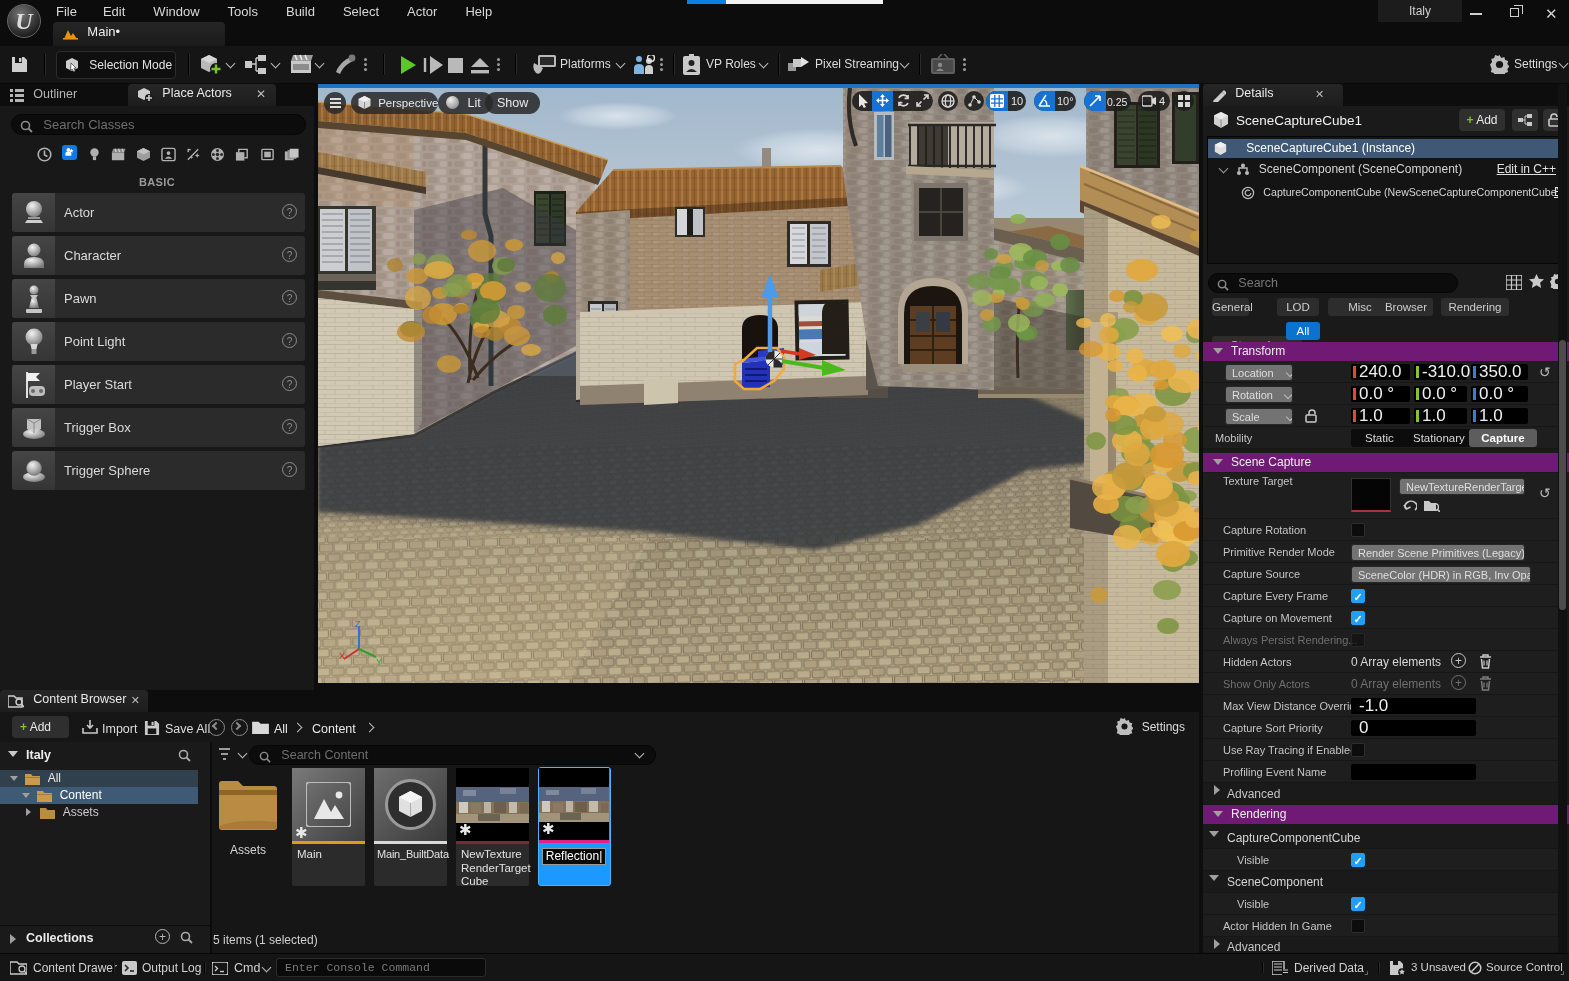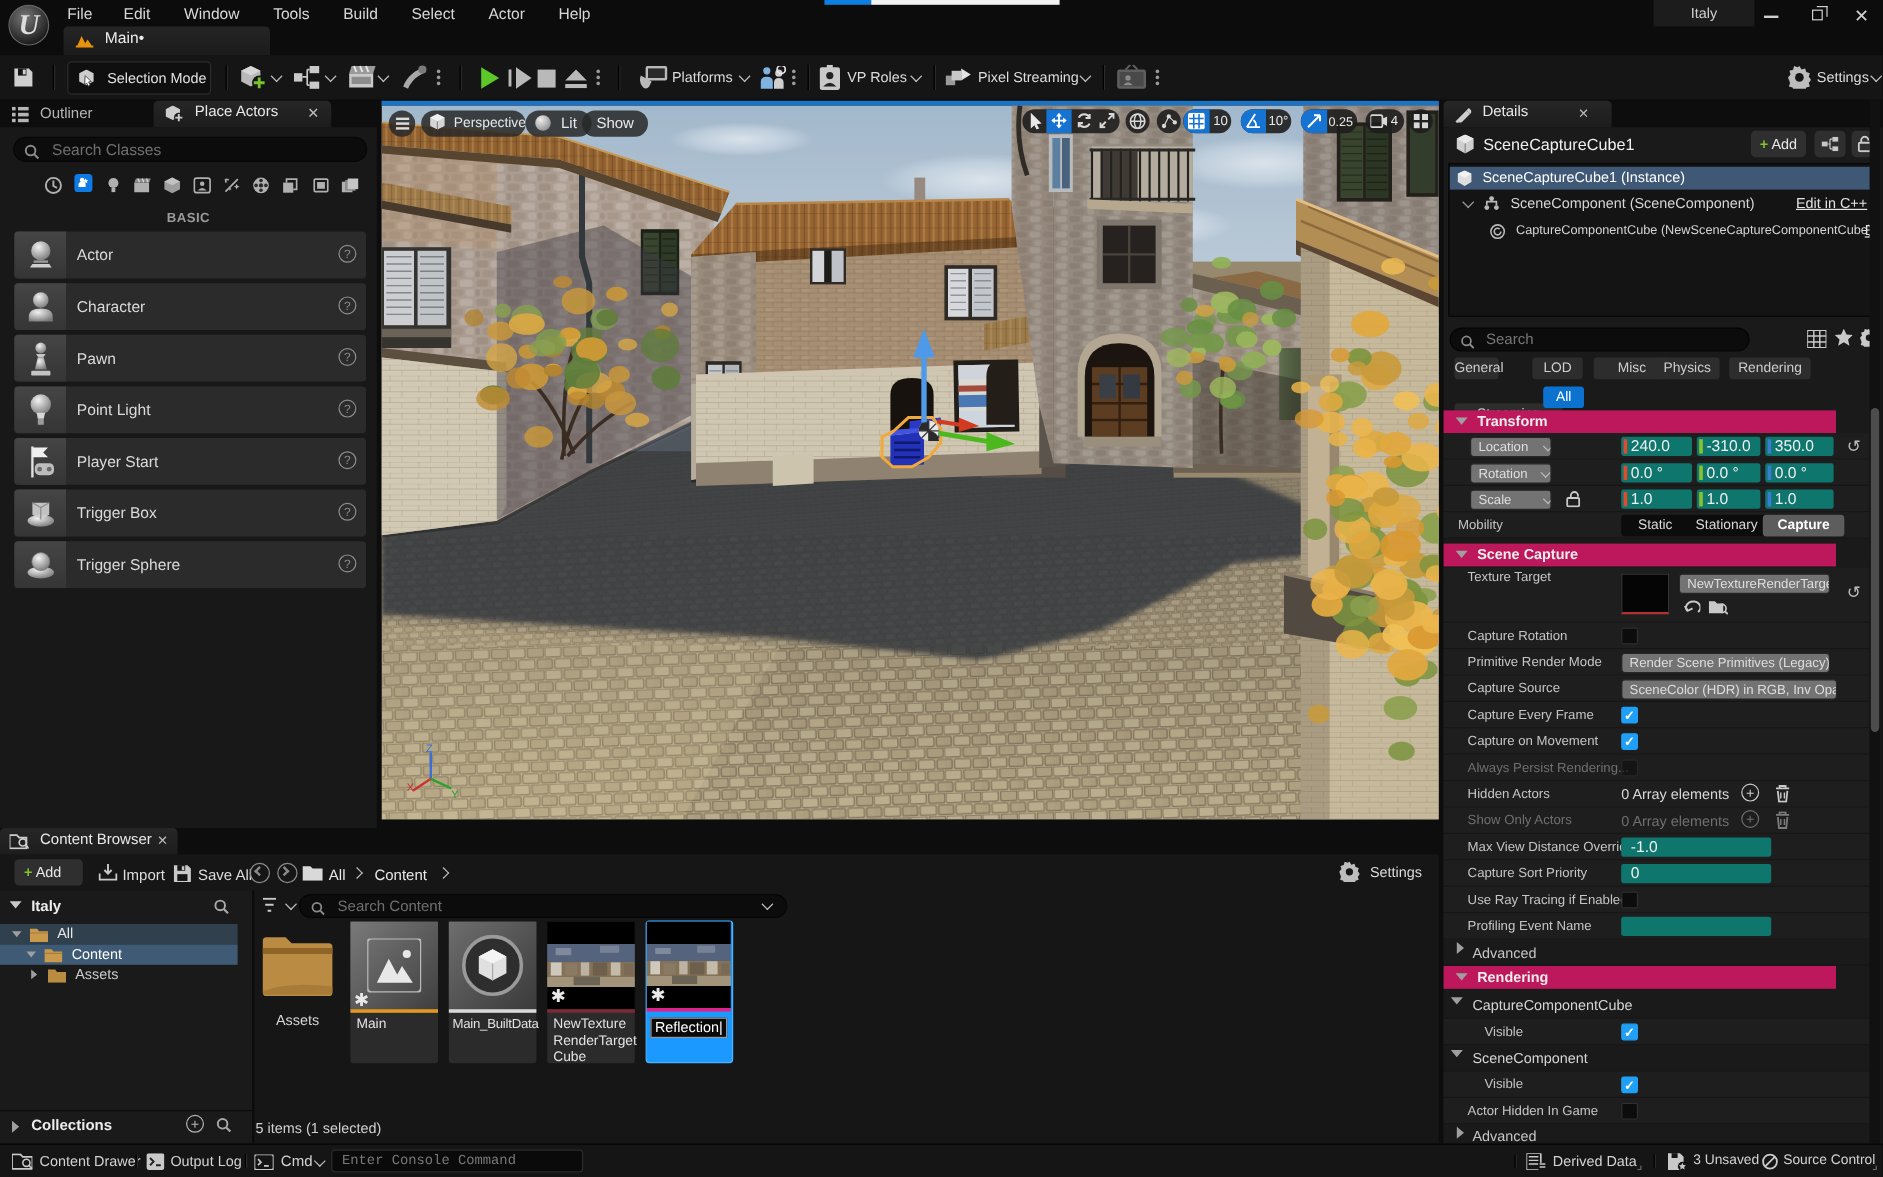--- a/index.html
+++ b/index.html
@@ -3,26 +3,26 @@
 <style>
 *{margin:0;padding:0;box-sizing:border-box}
 html,body{width:1569px;height:981px;background:#0d0d0d;font-family:"Liberation Sans",sans-serif;overflow:hidden}
 .abs{position:absolute}
 body{position:relative;color:#c9c9c9;font-size:12px}
 .ico{display:inline-block;vertical-align:middle}
 .chev{display:inline-block;width:7px;height:7px;border-right:1.6px solid #bbb;border-bottom:1.6px solid #bbb;transform:rotate(45deg);vertical-align:middle;margin-top:-3px}
 .vdots{display:inline-block;width:3px;height:3px;background:#9a9a9a;border-radius:50%;box-shadow:0 -5px 0 #9a9a9a,0 5px 0 #9a9a9a}
 .sep{position:absolute;top:8px;bottom:8px;width:1px;background:#000;box-shadow:1px 0 0 #2a2a2a}
 .chip{position:absolute;height:18px;background:#2d2d2d;border-radius:3px;color:#cdcdcd;text-align:center;line-height:18px;font-size:11.5px}
-.phdr{position:absolute;left:0;width:327px;height:19px;background:#be185d;color:#ececec;font-weight:bold;line-height:19px;font-size:12px}
+.phdr{position:absolute;left:0;width:366px;height:19px;background:#701a75;color:#ececec;font-weight:normal;line-height:19px;font-size:12px}
 .tri{display:inline-block;width:0;height:0;border-left:5px solid transparent;border-right:5px solid transparent;border-top:6px solid #9f9f9f;margin:0 0 1px 10px;vertical-align:middle}
 .trir{display:inline-block;width:0;height:0;border-top:5px solid transparent;border-bottom:5px solid transparent;border-left:6px solid #9f9f9f;margin:0 4px 1px 11px;vertical-align:middle}
 .prow{position:absolute;left:0;width:355px;height:22px;background:#1e1e1e;box-shadow:inset 0 -1px 0 #161616}
 .prow .lab{position:absolute;left:20px;top:5px;color:#c5c5c5;white-space:nowrap;font-size:11px}
-.pf{position:absolute;top:3px;height:16px;background:#0f766e;border-radius:2px;color:#f0f0f0;line-height:16px;padding-left:8px;font-size:13px}
+.pf{position:absolute;top:3px;height:16px;background:#000000;border-radius:2px;color:#f0f0f0;line-height:16px;padding-left:8px;font-size:17px}
 .cbar{position:absolute;left:2px;top:2px;width:2.5px;height:12px}
 .pcheck{position:absolute;left:148px;top:4px;width:14px;height:14px;background:#0c0c0c;border:1px solid #2e2e2e;border-radius:2px}
 .pcheck.on{background:#1f9ff5;border-color:#1f9ff5;color:#fff;font-size:11px;font-weight:bold;text-align:center;line-height:14px}
 .pdrop{position:absolute;top:3px;height:17px;background:#737373;border:1px solid #262626;border-radius:3px;color:#dedede;line-height:16px;padding:0 6px;font-size:11px;white-space:nowrap;overflow:hidden}
 .pano{background:linear-gradient(#000 0 26%, #56637d 26% 46%, #837258 46% 63%, #a2947a 63% 75%, #000 75% 100%)}
 .pano i{position:absolute;display:block}
 .irico{display:inline-block;width:15px;margin:4px 3.2px 0;vertical-align:top}
 .irico.sel{background:#0f7ae5;border-radius:3px;padding:2px;margin-top:2px}
 .arow{position:absolute;left:12px;width:293px;height:39px;background:#2b2b2b;border-radius:3px}
 .abox{position:absolute;left:0;top:0;width:43px;height:39px;background:linear-gradient(#454545,#353535);border-radius:3px 0 0 3px;text-align:center;padding-top:5px}
@@ -906,21 +906,21 @@
         <path d="M3 6 V4 a3 3 0 0 1 6 0" fill="none" stroke="#c9c9c9" stroke-width="1.6"></path>
       </svg>
   </div>
 
   <div class="abs" style="left:4px;top:52px;width:358px;height:128px;background:#141414;border:1px solid #060606;white-space:nowrap;overflow:hidden">
     <div class="abs" style="left:0;top:2px;width:356px;height:19px;background:#3e5875;color:#fff;line-height:19px">
       <svg class="ico" style="margin:0 0 0 6px" width="13" height="13" viewBox="0 0 16 16">
           <path d="M8 0 L15 3.5 V12 L8 16 L1 12 V3.5Z" fill="#dfdfdf"></path>
           <path d="M8 0 L15 3.5 L8 7.5 L1 3.5Z" fill="#f2f2f2"></path>
         </svg>
-      <span style="margin-left:5px;vertical-align:middle">SceneCaptureCube1 (Instance)</span>
+      <span style="margin-left:16px;vertical-align:middle">SceneCaptureCube1 (Instance)</span>
     </div>
     <div class="abs" style="left:0;top:23px;width:356px;height:19px;color:#d5d5d5;line-height:19px">
       <span class="chev" style="margin-left:12px;border-color:#999"></span>
       <svg class="ico" style="margin-left:6px" width="14" height="13" viewBox="0 0 14 13">
           <path d="M7 1 v4 M3 8 v-3 h8 v3" stroke="#b9b9b9" fill="none" stroke-width="1.4"></path>
           <circle cx="7" cy="2.5" r="2" fill="#b9b9b9"></circle>
           <circle cx="3" cy="10" r="2" fill="#b9b9b9"></circle>
           <circle cx="11" cy="10" r="2" fill="#b9b9b9"></circle>
         </svg>
       <span style="margin-left:5px;vertical-align:middle">SceneComponent (SceneComponent)</span>
@@ -951,21 +951,21 @@
       <path d="M8 0 l2.4 5 5.6.6 -4.2 3.8 1.2 5.6 L8 12 l-5 3 1.2-5.6 L0 5.6 5.6 5z" fill="#c9c9c9"></path>
     </svg>
   <svg class="abs" style="left:347px;top:190px" width="15" height="15" viewBox="0 0 19 19">
       <path d="M9.5 0 l1.8 3 3-.9 .9 3 3 .9 -.9 3 2.1 2.5 -2.1 2.5 .9 3 -3 .9 -.9 3 -3-.9 -1.8 3 -1.8-3 -3 .9 -.9-3 -3-.9 .9-3 L0 9.5 l2.1-2.5 -.9-3 3-.9 .9-3 3 .9z" fill="#c9c9c9"></path>
       <circle cx="9.5" cy="9.5" r="3.4" fill="#1a1a1a"></circle>
     </svg>
 
   <div class="chip" style="left:9px;top:214px;width:37px">General</div>
   <div class="chip" style="left:74px;top:214px;width:42px">LOD</div>
   <div class="chip" style="left:125px;top:214px;width:64px">Misc</div>
-  <div class="chip" style="left:176px;top:214px;width:54px">Physics</div>
+  <div class="chip" style="left:176px;top:214px;width:54px">Browser</div>
   <div class="chip" style="left:238px;top:214px;width:68px">Rendering</div>
   <div class="chip" style="left:9px;top:252px;width:90px">Streaming</div>
   <div class="chip" style="left:83px;top:238px;width:34px;background:#0b72d0;color:#fff">All</div>
   <div id="proprows">
   <div class="phdr" style="top:258px"><span class="tri"></span><span style="margin-left:8px">Transform</span></div>
   <div class="prow" style="top:277px">
     <div class="pdrop" style="left:22px;width:68px">Location <span class="chev" style="margin-left:10px;margin-top:-2px;border-width:1.4px;width:6px;height:6px"></span></div>
     <div class="pf" style="left:148px;width:59px"><span class="cbar" style="background:#e2492f"></span>240.0</div>
     <div class="pf" style="left:211px;width:53px"><span class="cbar" style="background:#88c22c"></span>-310.0</div>
     <div class="pf" style="left:268px;width:57px"><span class="cbar" style="background:#3a7bd5"></span>350.0</div>

